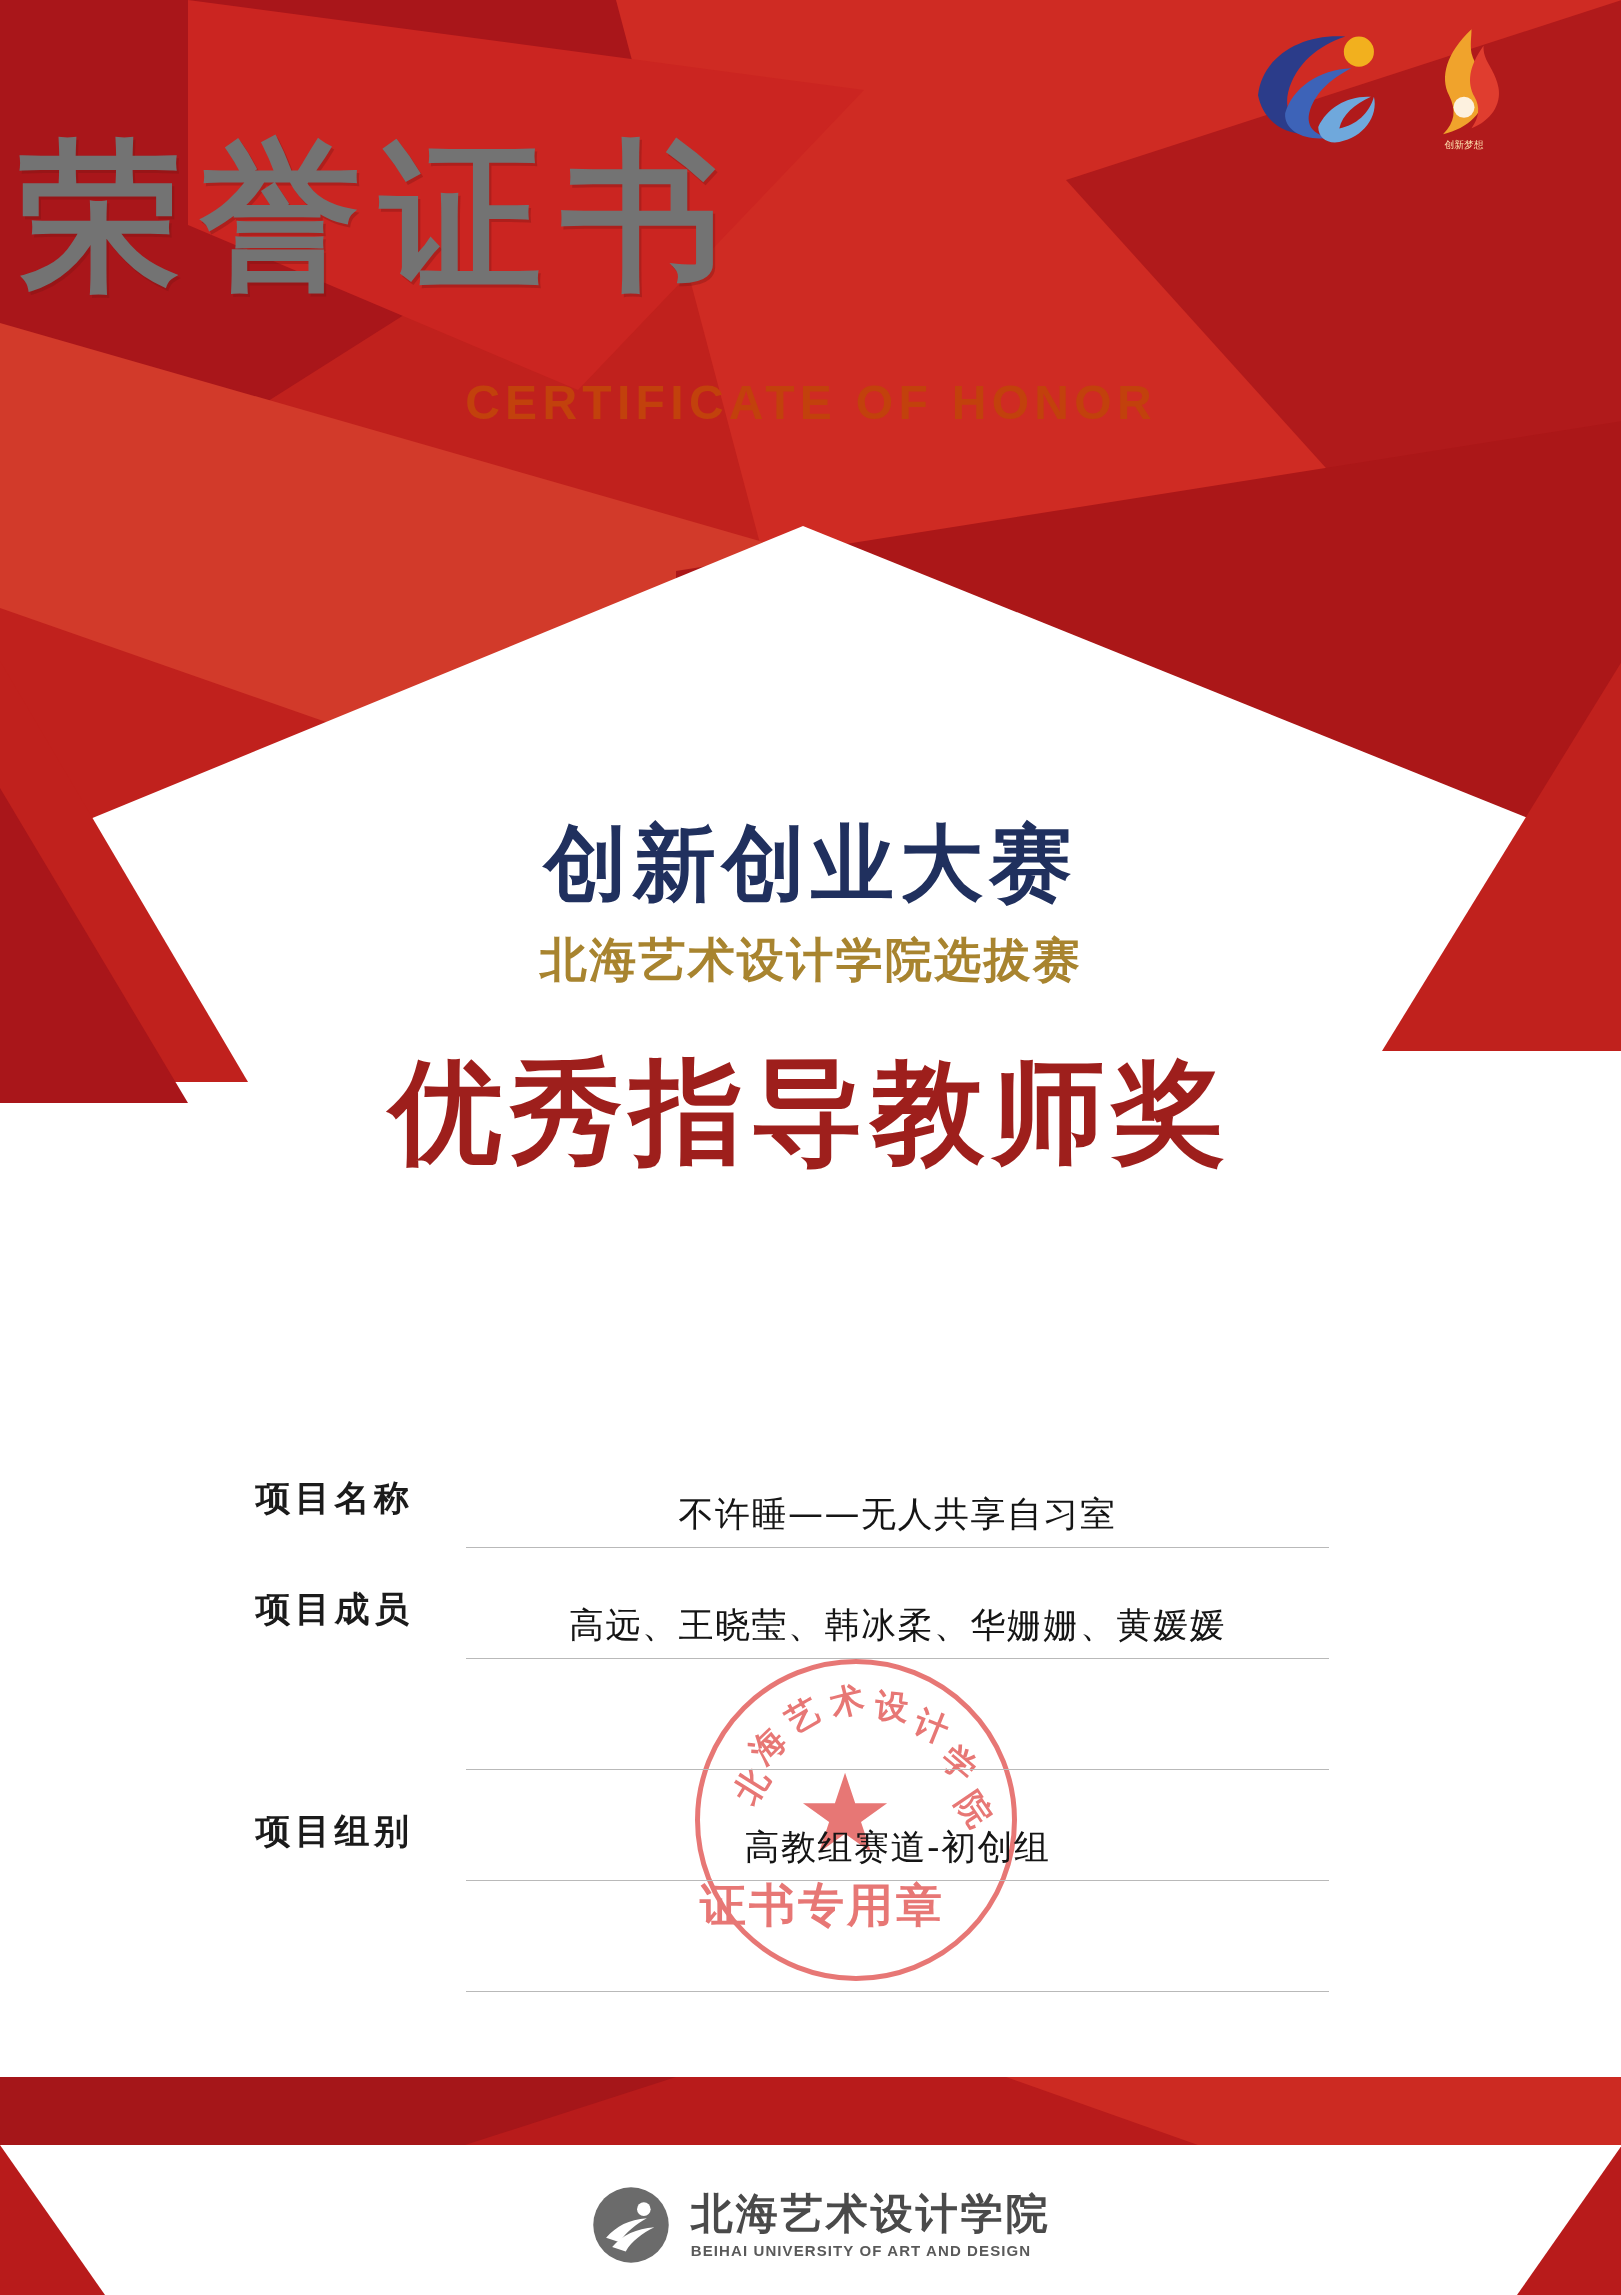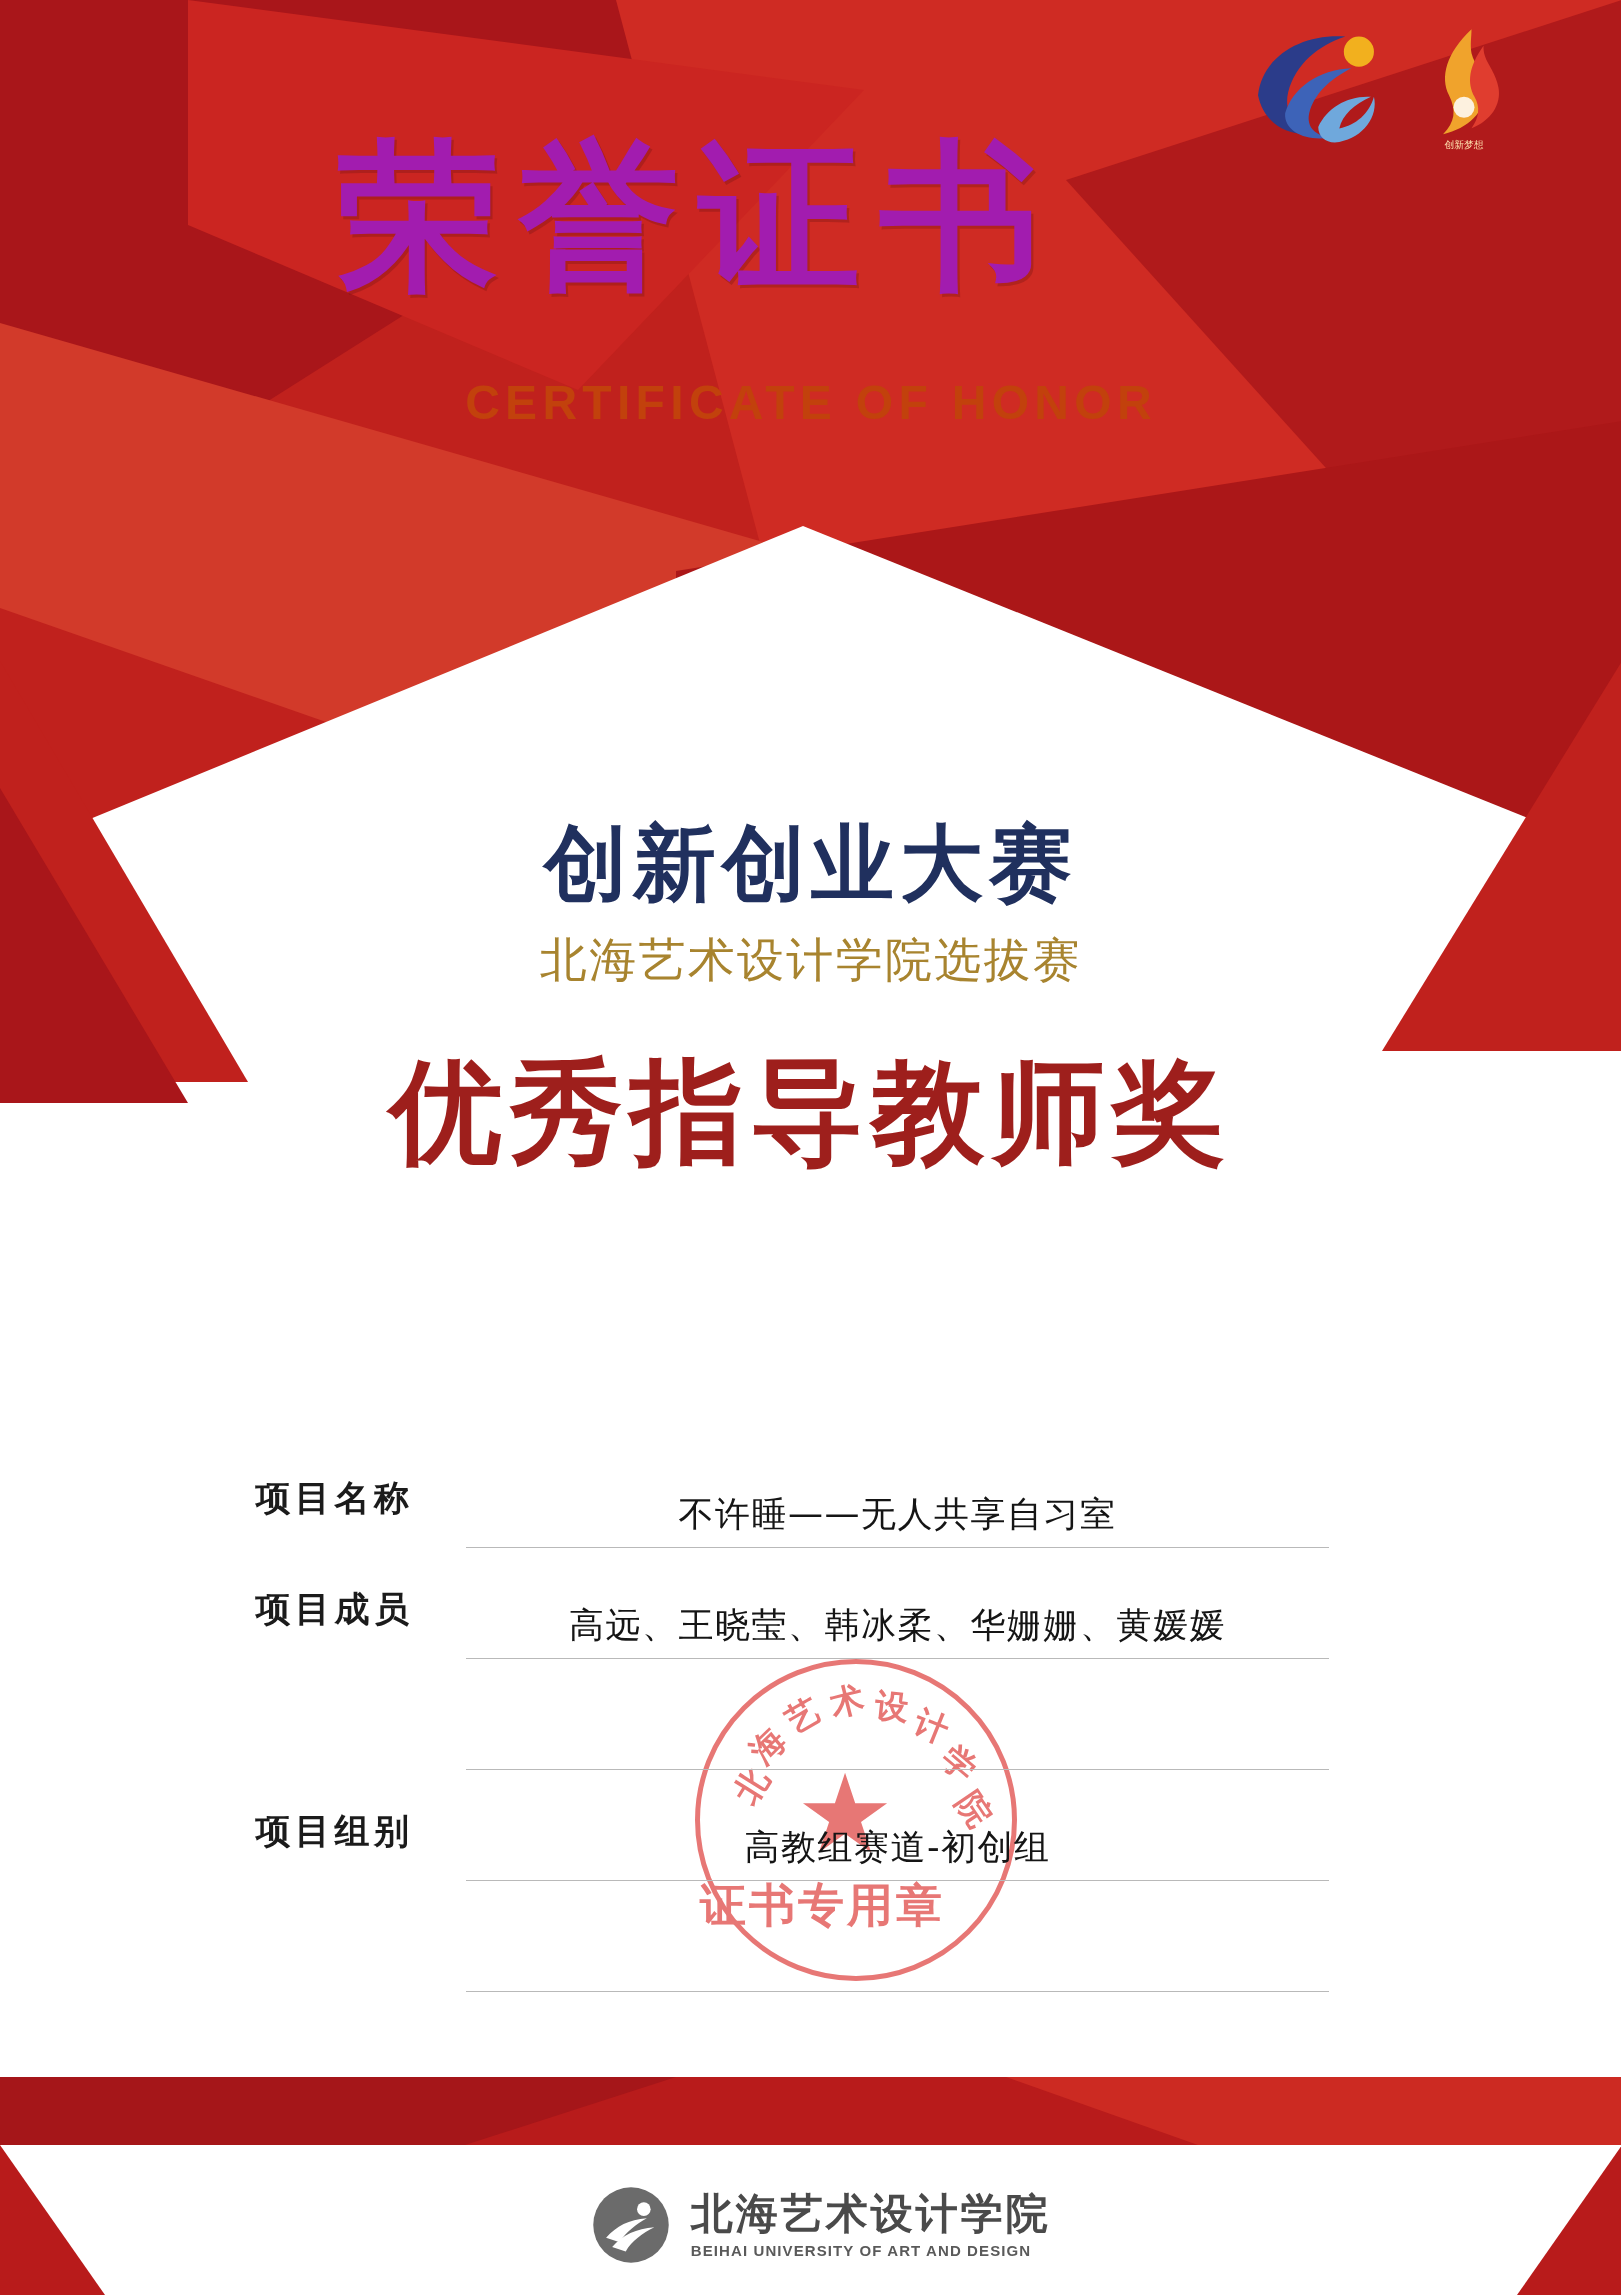--- a/index.html
+++ b/index.html
@@ -167,22 +167,21 @@
     height: 128px;
     position: relative;
   }
 
   
   .cert-title {
     position: absolute;
     left: 0;
     top: 135px;
     width: 1378px;
-    text-align: center;
-    color: #a21caf;
+    color: #737373;
     font-family: "DejaVu Serif", serif;
     font-weight: bold;
     font-size: 161px;
     letter-spacing: 19.5px;
     text-indent: 19.5px;
     line-height: 1.0;
     text-shadow: 2.3px 3px 0 rgba(120,20,20,0.35);
   }
   .cert-title-en {
     position: absolute;
@@ -219,21 +218,21 @@
     font-family: "DejaVu Serif", serif;
     font-weight: bold;
     font-size: 83px;
     letter-spacing: 6px;
     margin: 19.5px 0 0 0;
     line-height: 1.15;
   }
   .line3 {
     color: #a8842f;
     font-family: "DejaVu Serif", serif;
-    font-weight: normal;
+    font-weight: bold;
     font-size: 47px;
     letter-spacing: 2.3px;
     margin: 18px 0 0 0;
   }
   .award {
     color: #9e1f1c;
     font-family: "DejaVu Serif", serif;
     font-weight: bold;
     font-size: 113px;
     letter-spacing: 7.5px;

